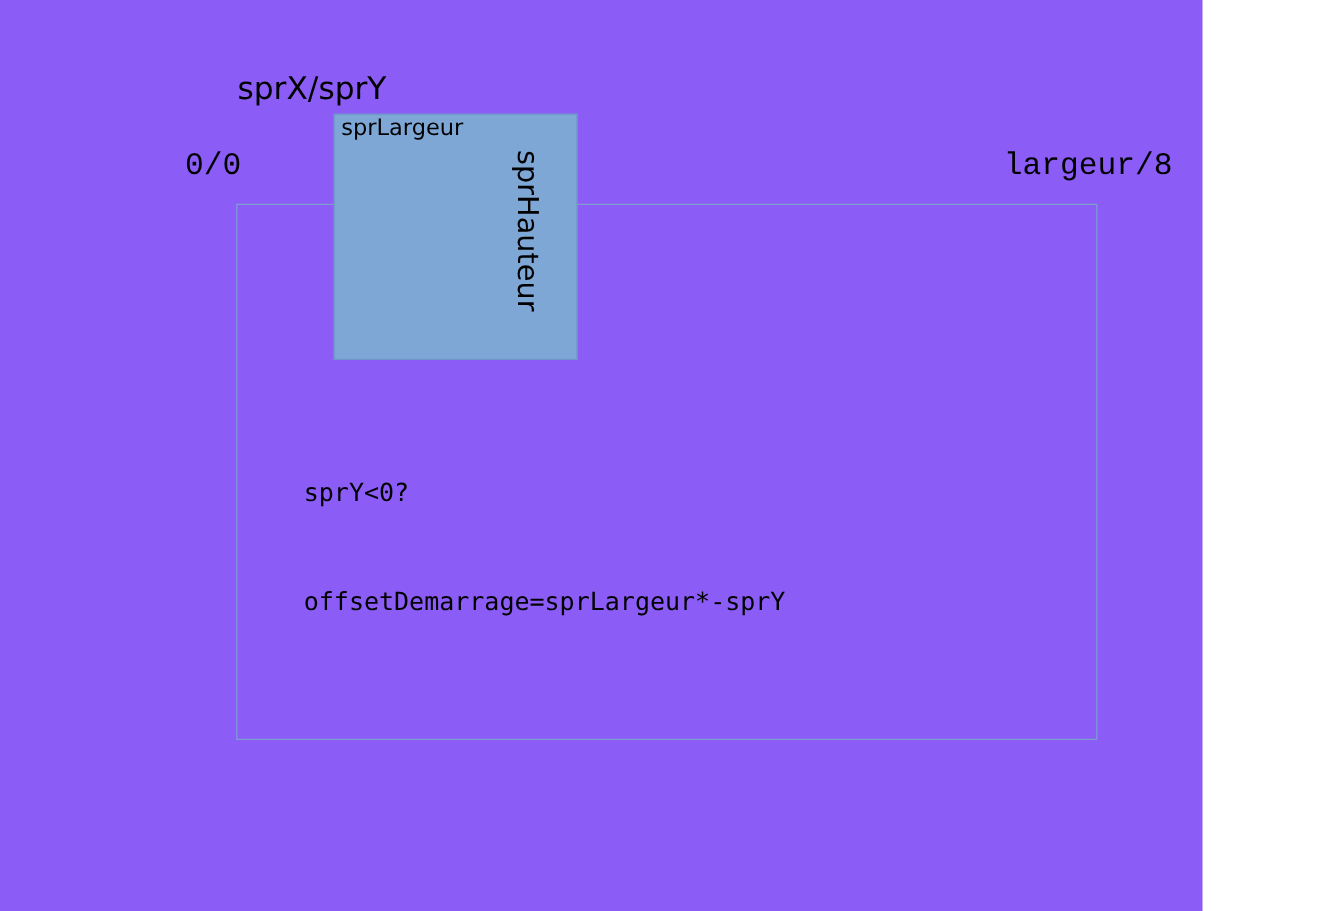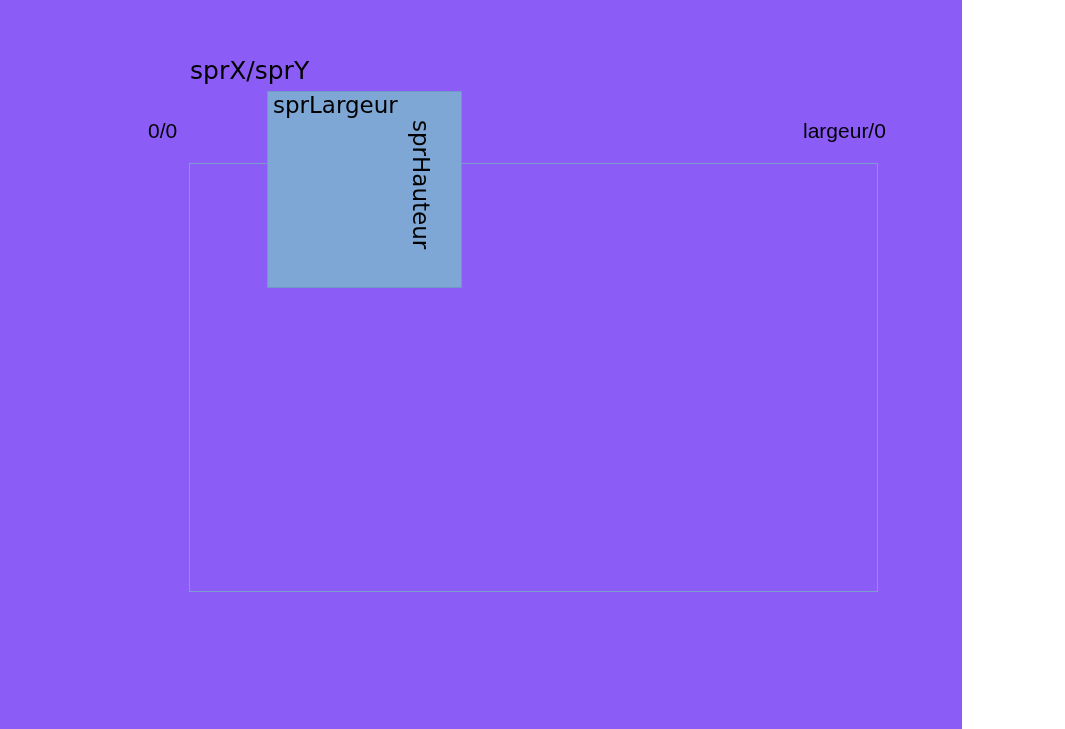--- a/index.html
+++ b/index.html
@@ -45,22 +45,22 @@
   
   .lbl {
     position: absolute;
     color: #000000;
     white-space: pre;
     font-family: "DejaVu Sans", sans-serif;
     line-height: 1.0;
   }
 
   .lbl-corner {
-    font-family: Liberation Sans, sans-serif;
-    font-size: 21px;
+    font-family: Liberation Mono, monospace;
+    font-size: 25px;
     letter-spacing: 0px;
   }
 
   .lbl-sprxy {
     font-size: 25px;
     left: 190px;
     top: 58px;
   }
   .lbl-zerozero {
     left: 148px;
@@ -73,21 +73,21 @@
   .lbl-zero-hauteur {
     left: 148px;
     top: 608px;
   }
   .lbl-largeur-hauteur {
     left: 789px;
     top: 608px;
   }
 
   .lbl-sprlargeur {
-    font-size: 23px;
+    font-size: 18px;
     left: 273px;
     top: 94px;
   }
 
   .lbl-sprhauteur {
     font-size: 23px;
     left: 432px;
     top: 120px;
     transform-origin: left top;
     transform: rotate(90deg);
@@ -119,20 +119,22 @@
   <div class="sprite-rect"></div>
 
   <div class="lbl lbl-sprxy">sprX/sprY</div>
 
   <div class="lbl lbl-sprlargeur">sprLargeur</div>
 
   <div class="lbl lbl-sprhauteur">sprHauteur</div>
 
   <div class="lbl lbl-corner lbl-zerozero">0/0</div>
 
-  <div class="lbl lbl-corner lbl-largeur-zero">largeur/0</div>
+  <div class="lbl lbl-corner lbl-largeur-zero">largeur/8</div>
 
 
 
   <div class="formula-block">
+    <span class="formula-line">sprY&lt;0?</span>
+    <span class="formula-line">offsetDemarrage=sprLargeur*-sprY</span>
   </div>
 
 </div>
 
 </body></html>

